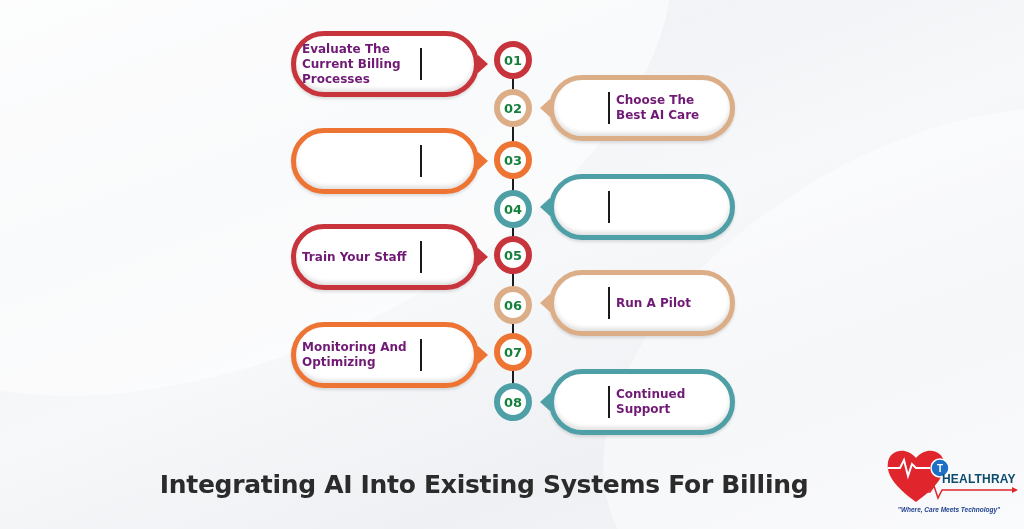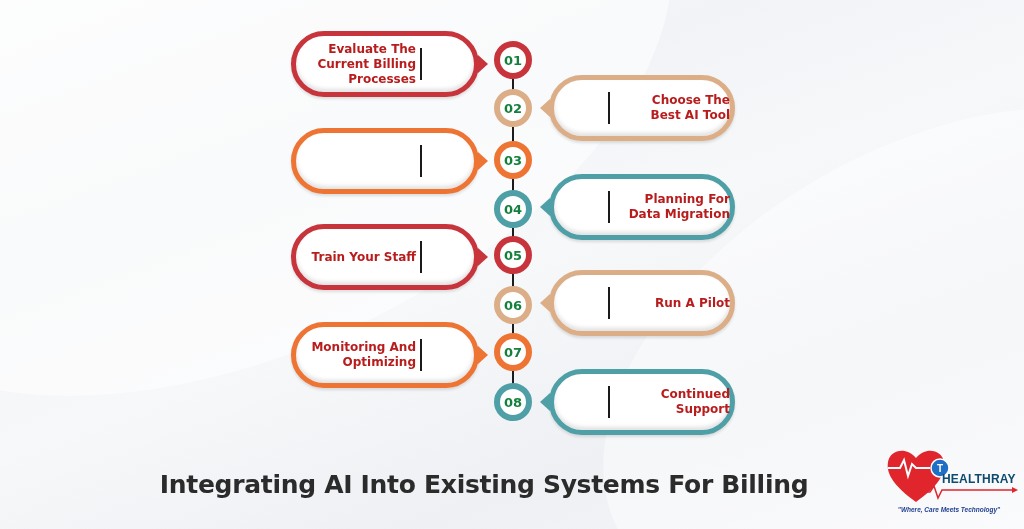--- a/index.html
+++ b/index.html
@@ -47,21 +47,21 @@
   }
   .bubble.left .arrow { right: -14px; border-left: 10px solid; border-left-color: inherit; }
   .bubble.right .arrow { left: -14px; border-right: 10px solid; border-right-color: inherit; }
   .bubble .divider {
     position: absolute; top: 12px; width: 2px; height: 32px; background: #1a1a1a;
   }
   .bubble.left .divider { left: 124px; }
   .bubble.right .divider { left: 54px; }
   .bubble .label {
     position: absolute; font-weight: bold; font-size: 12px; line-height: 15px;
-    color: #b91c1c; text-align: right; white-space: pre-line;
+    color: #701a75; text-align: left; white-space: pre-line;
   }
   .bubble.left .label { left: 6px; width: 114px; }
   .bubble.right .label { left: 62px; width: 114px; }
 
   .title {
     position: absolute; left: 0; width: 968px; top: 470px; text-align: center;
     font-family: "DejaVu Sans", sans-serif; font-weight: bold;
     font-size: 25px; color: #2b2b2b; letter-spacing: -0.3px;
   }
   .logo { position: absolute; left: 884px; top: 444px; width: 135px; height: 80px; }
@@ -89,35 +89,33 @@
 Current Billing
 Processes</span>
   <span class="divider"></span>
 </div>
 <div class="step-circle" style="top:41px; border-color:#c8343c;">01</div>
 
 <div class="bubble right" style="top:75px; border-color:#dcae87;">
   <span class="arrow" style="border-right-color:#dcae87;"></span>
   <span class="divider"></span>
   <span class="label">Choose The
-Best AI Tool</span>
+Best AI Care</span>
 </div>
 <div class="step-circle" style="top:89px; border-color:#dcae87;">02</div>
 
 <div class="bubble left" style="top:128px; border-color:#ee7434;">
   <span class="arrow" style="border-left-color:#ee7434;"></span>
   <span class="divider"></span>
 </div>
 <div class="step-circle" style="top:141px; border-color:#ee7434;">03</div>
 
 <div class="bubble right" style="top:174px; border-color:#4e9fa6;">
   <span class="arrow" style="border-right-color:#4e9fa6;"></span>
   <span class="divider"></span>
-  <span class="label">Planning For
-Data Migration</span>
 </div>
 <div class="step-circle" style="top:190px; border-color:#4e9fa6;">04</div>
 
 <div class="bubble left" style="top:224px; border-color:#c8343c;">
   <span class="arrow" style="border-left-color:#c8343c;"></span>
   <span class="label">Train Your Staff</span>
   <span class="divider"></span>
 </div>
 <div class="step-circle" style="top:236px; border-color:#c8343c;">05</div>
 

